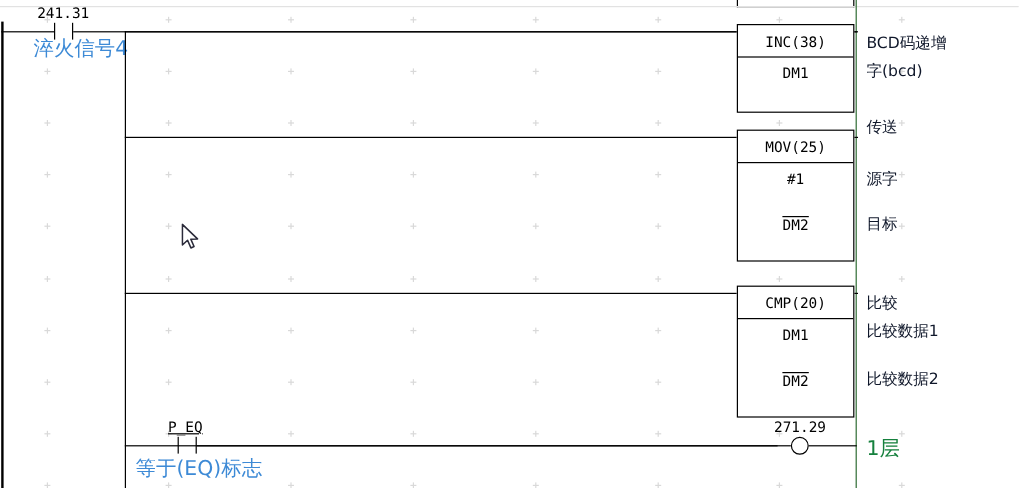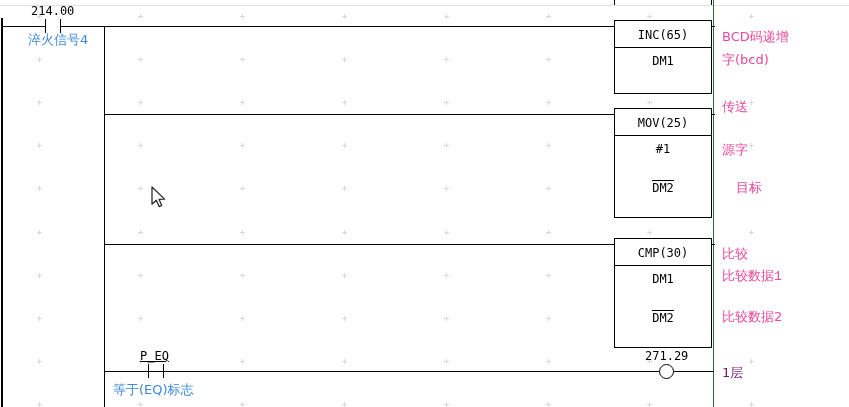--- a/index.html
+++ b/index.html
@@ -34,23 +34,23 @@
   .blk-partial{position:absolute;border:1.4px solid #000;border-top:none;background:#fff;box-sizing:border-box;}
 
   
   .contact{position:absolute;}
   .contact .bar{position:absolute;top:0;width:0;height:14px;border-left:1.6px solid #000;}
   .coil{position:absolute;border:1.5px solid #000;border-radius:50%;background:#fff;box-sizing:border-box;}
 
   
   .addr{position:absolute;font-size:12px;color:#000;white-space:nowrap;line-height:1;
         font-family:"DejaVu Sans Mono","Liberation Mono",monospace;}
-  .cmt{position:absolute;font-size:13px;white-space:nowrap;line-height:1;
+  .cmt{position:absolute;font-size:17px;white-space:nowrap;line-height:1;
        font-family:"DejaVu Sans","Liberation Sans",sans-serif;}
-  .rlbl{position:absolute;font-size:13px;color:#ec4899;white-space:nowrap;line-height:1;
+  .rlbl{position:absolute;font-size:13px;color:#0f172a;white-space:nowrap;line-height:1;
         font-family:"DejaVu Sans","Liberation Sans",sans-serif;}
 
   
   .cursor{position:absolute;pointer-events:none;}
 </style>
 </head>
 <body>
 
 <div id="stage">
 
@@ -138,42 +138,42 @@
     </div>
 
   <div class="blk-partial" style="left:614px;top:-12px;width:98px;height:18px;"></div>
 
   <div class="sep-line" style="left:0px;top:5px;width:849px;"></div>
 
   <div class="rail-left" style="left:1px;top:18px;height:389px;"></div>
 
   <div class="rail-right" style="left: 713px; top: 0px; height: 407px; border-left-color: rgb(47, 107, 52);"></div>
 
-  <div class="addr" style="left:31px;top:5px;">214.00</div>
+  <div class="addr" style="left:31px;top:5px;">241.31</div>
 
   <div class="wire-h" style="left:1px;top:26px;width:44px;"></div>
 
   <div class="contact" style="left:45px;top:19px;width:16px;height:14px;">
     <div class="bar" style="left:0px;"></div>
     <div class="bar" style="left:15px;"></div>
   </div>
 
   <div class="wire-h" style="left:61px;top:26px;width:653px;"></div>
 
   <div class="cmt" style="left:28px;top:33px;color:#3d8ad6;">淬火信号4</div>
 
   <div class="wire-v" style="left:104px;top:26px;height:381px;"></div>
 
   <div class="wire-h" style="left:104px;top:26px;width:510px;"></div>
   <div class="wire-h" style="left:104px;top:114px;width:510px;"></div>
   <div class="wire-h" style="left:104px;top:244px;width:510px;"></div>
   <div class="wire-h" style="left:104px;top:371px;width:544px;"></div>
 
   <div class="blk" style="left:614px;top:20px;width:98px;height:74px;">
-    <div class="blk-row" style="top:8px;">INC(65)</div>
+    <div class="blk-row" style="top:8px;">INC(38)</div>
     <div class="blk-div" style="top:26px;"></div>
     <div class="blk-row" style="top:34px;">DM1</div>
   </div>
 
   <div class="wire-h" style="left:712px;top:26px;width:3px;"></div>
 
   <div class="rlbl" style="left:722px;top:30px;">BCD码递增</div>
   <div class="rlbl" style="left:722px;top:53px;">字(bcd)</div>
 
   <div class="blk" style="left:614px;top:108px;width:98px;height:110px;">
@@ -181,49 +181,49 @@
     <div class="blk-div" style="top:26px;"></div>
     <div class="blk-row" style="top:34px;">#1</div>
     <div class="blk-row" style="top:71px;">
       <span class="ovl">DM2</span>
     </div>
   </div>
   <div class="wire-h" style="left:712px;top:114px;width:3px;"></div>
 
   <div class="rlbl" style="left:722px;top:100px;">传送</div>
   <div class="rlbl" style="left:722px;top:143px;">源字</div>
-  <div class="rlbl" style="left:722px;top:181px;margin-left:14px;">目标</div>
+  <div class="rlbl" style="left:722px;top:181px;">目标</div>
 
   <div class="blk" style="left:614px;top:238px;width:98px;height:110px;">
-    <div class="blk-row" style="top:8px;">CMP(30)</div>
+    <div class="blk-row" style="top:8px;">CMP(20)</div>
     <div class="blk-div" style="top:26px;"></div>
     <div class="blk-row" style="top:34px;">DM1</div>
     <div class="blk-row" style="top:71px;">
       <span class="ovl">DM2</span>
     </div>
   </div>
   <div class="wire-h" style="left:712px;top:244px;width:3px;"></div>
 
   <div class="rlbl" style="left:722px;top:247px;">比较</div>
-  <div class="rlbl" style="left:722px;top:270px;font-family:Liberation Mono, monospace;">比较数据1</div>
+  <div class="rlbl" style="left:722px;top:270px;">比较数据1</div>
   <div class="rlbl" style="left:722px;top:310px;">比较数据2</div>
 
   <div class="addr" style="left:140px;top:350px;text-decoration:underline;">P_EQ</div>
   <div class="contact" style="left:148px;top:364px;width:16px;height:14px;">
     <div class="bar" style="left:0px;"></div>
     <div class="bar" style="left:15px;"></div>
   </div>
   <div class="cmt" style="left:113px;top:383px;color:#3d8ad6;">等于(EQ)标志</div>
 
   <div class="wire-h" style="left:164px;top:371px;width:495px;"></div>
 
   <div class="addr" style="left:645px;top:350px;">271.29</div>
   <div class="coil" style="left:659px;top:364px;width:15px;height:15px;"></div>
   <div class="wire-h" style="left:674px;top:371px;width:40px;"></div>
-  <div class="cmt" style="left:722px;top:366px;color:#701a75;">1层</div>
+  <div class="cmt" style="left:722px;top:366px;color:#15803d;">1层</div>
 
   <div class="cursor" style="left:151px;top:186px;">
     <svg width="16" height="24" viewBox="0 0 16 24">
       <path d="M1,1 L1,18.2 L5.3,14.2 L8.1,20.6 L10.7,19.4 L8,13.3 L13.6,13.1 Z" fill="#ffffff" stroke="#2b2b3a" stroke-width="1.3" stroke-linejoin="round"></path>
     </svg>
   </div>
 
 </div>
 
 </body></html>

